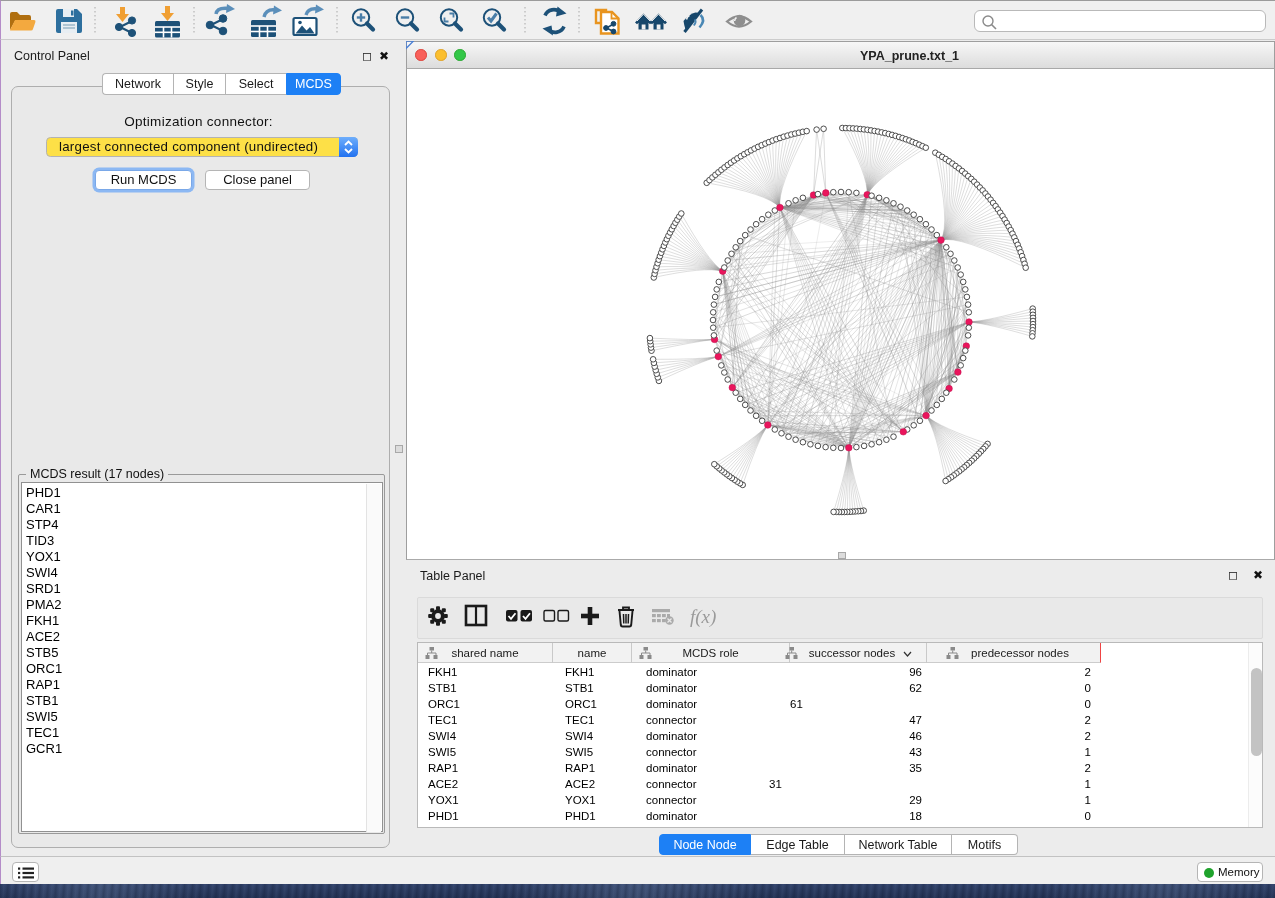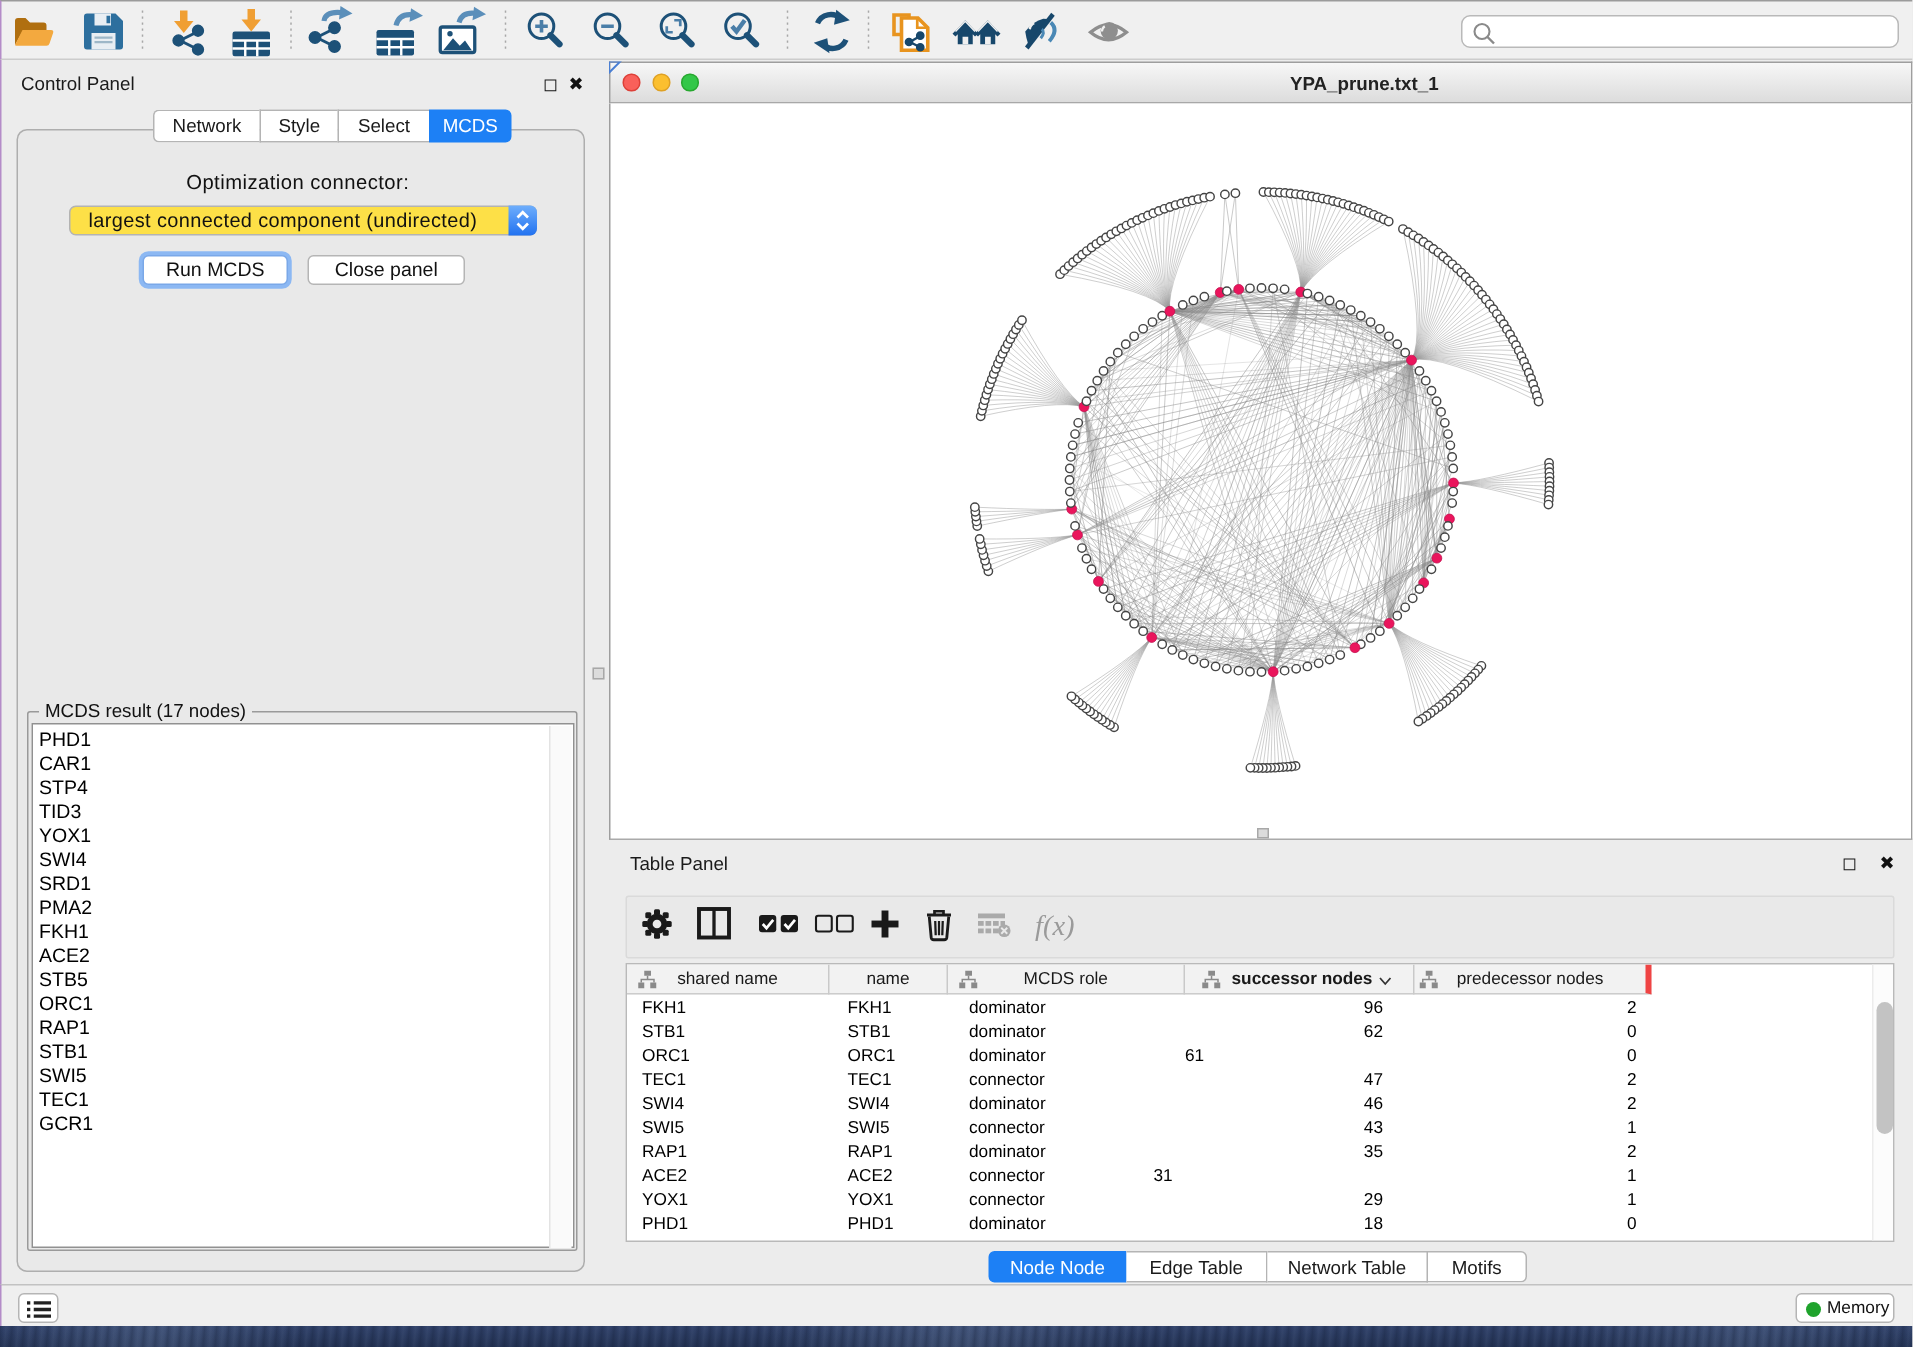--- a/index.html
+++ b/index.html
@@ -37,21 +37,21 @@
 #nettitle { position:absolute; left:0; top:1px; width:869px; height:28px; background:linear-gradient(#f7f7f7,#dcdcdc); border:1px solid #9e9e9e; border-bottom:1px solid #a8a8a8; }
 .tlight { position:absolute; top:7px; width:11.5px; height:11.5px; border-radius:50%; }
 #netname { position:absolute; left:0; top:7px; width:1005px; text-align:center; font-size:12.5px; font-weight:bold; color:#222; }
 #netcanvas { position:absolute; left:0; top:29px; width:869px; height:491px; background:#fff; border-left:1px solid #9e9e9e; border-right:1px solid #9e9e9e; border-bottom:1px solid #aaaaaa; }
 
 
 #tpanel { left:406px; top:560px; width:869px; height:296px; background:#ececec; }
 #tptitle { position:absolute; left:14px; top:9px; font-size:12.5px; color:#1a1a1a; }
 #ttoolbar { position:absolute; left:11px; top:37px; width:846px; height:42px; background:#e9e9e9; border:1px solid #dadada; border-radius:2px; }
 #ttable { position:absolute; left:11px; top:82px; width:846px; height:186px; background:#fff; border:1px solid #b9b9b9; overflow:hidden; }
-#thead { position:absolute; left:0; top:0; width:683px; height:20px; background:#f2f2f2; border-bottom:1px solid #cccccc; border-right:4px solid #ef4444; font-size:11.5px; color:#1a1a1a; }
+#thead { position:absolute; left:0; top:0; width:683px; height:20px; background:#f2f2f2; border-bottom:1px solid #cccccc; border-right:1px solid #ef4444; font-size:11.5px; color:#1a1a1a; }
 .hcell { position:absolute; top:0; height:20px; line-height:20px; border-right:1px solid #c9c9c9; text-align:center; }
 .hcell:last-child { border-right:none; }
 .trow { position:absolute; left:0; width:850px; height:16px; font-size:11.5px; line-height:16px; color:#000; }
 .tc { position:absolute; top:0; height:16px; }
 #tscroll { position:absolute; right:0px; top:0px; width:14px; height:184px; background:#fcfcfc; border-left:1px solid #ececec; }
 #tthumb { position:absolute; left:1.5px; top:25px; width:11px; height:88px; background:#c3c3c3; border-radius:6px; }
 #btabs { position:absolute; left:253px; top:274px; height:21px; display:flex; }
 .btab { height:21px; font-size:12.5px; line-height:20px; text-align:center; background:#fff; border:1px solid #b4b4b4; border-left:none; color:#1a1a1a; }
 .btab.sel { background:#1d80f5; color:#fff; border-color:#1d80f5; border-radius:4px 0 0 4px; border-left:1px solid #1d80f5; }
 .btab:last-child { border-radius:0 4px 4px 0; }
@@ -1179,21 +1179,21 @@
             <rect x="8.5" y="8" width="4" height="4" fill="#8a8a8a"></rect>
             <path d="M6.7 3.5v2.5M2.5 8v-2h8.5v2" stroke="#8a8a8a" fill="none"></path>
           </svg>shared name</div>
         <div class="hcell" style="left:135px; width:79px;">name</div>
         <div class="hcell" style="left:214px; width:158px;"><svg width="13" height="12" style="position:absolute;left:7px;top:4px;">
             <rect x="4.5" y="0" width="4.5" height="3.5" fill="#8a8a8a"></rect>
             <rect x="0.5" y="8" width="4" height="4" fill="#8a8a8a"></rect>
             <rect x="8.5" y="8" width="4" height="4" fill="#8a8a8a"></rect>
             <path d="M6.7 3.5v2.5M2.5 8v-2h8.5v2" stroke="#8a8a8a" fill="none"></path>
           </svg>MCDS role</div>
-        <div class="hcell" style="left:376px; width:149px;font-weight:bold;"><svg width="13" height="12" style="position:absolute;left:7px;top:4px;">
+        <div class="hcell" style="left:360px; width:149px;"><svg width="13" height="12" style="position:absolute;left:7px;top:4px;">
             <rect x="4.5" y="0" width="4.5" height="3.5" fill="#8a8a8a"></rect>
             <rect x="0.5" y="8" width="4" height="4" fill="#8a8a8a"></rect>
             <rect x="8.5" y="8" width="4" height="4" fill="#8a8a8a"></rect>
             <path d="M6.7 3.5v2.5M2.5 8v-2h8.5v2" stroke="#8a8a8a" fill="none"></path>
           </svg>successor nodes<svg width="9" height="6" style="position:absolute;right:14px;top:8px;">
             <path d="M1,1 L4.5,5 L8,1" fill="none" stroke="#333" stroke-width="1.2"></path>
           </svg></div>
         <div class="hcell" style="left:521px; width:162px;"><svg width="13" height="12" style="position:absolute;left:7px;top:4px;">
             <rect x="4.5" y="0" width="4.5" height="3.5" fill="#8a8a8a"></rect>
             <rect x="0.5" y="8" width="4" height="4" fill="#8a8a8a"></rect>

